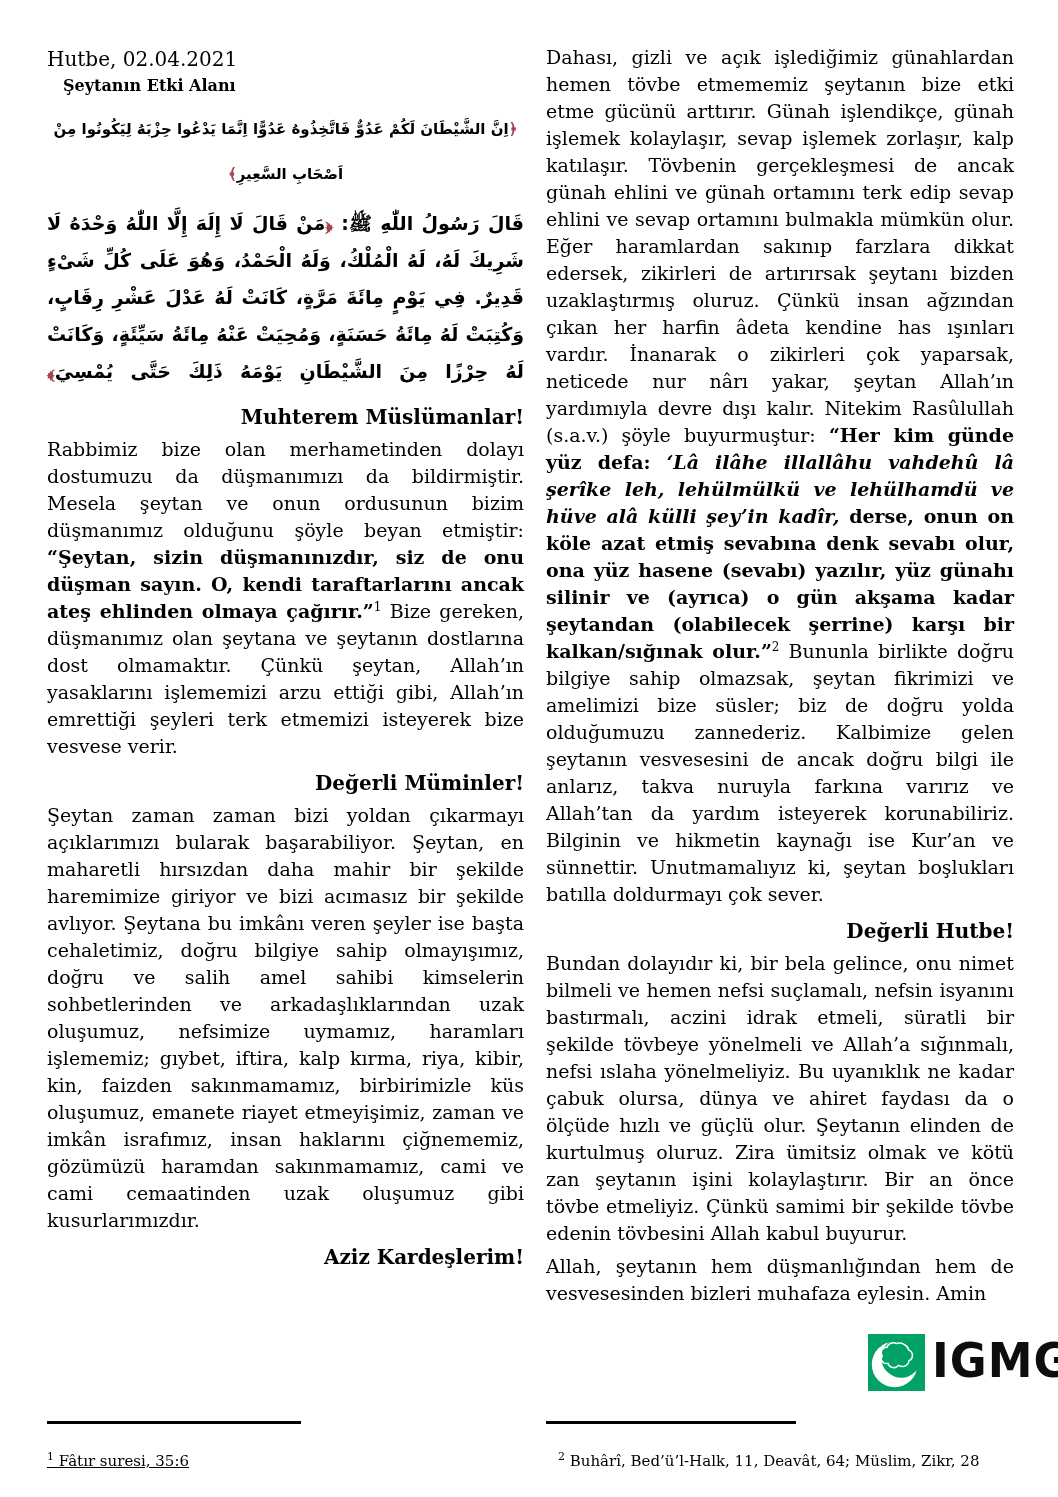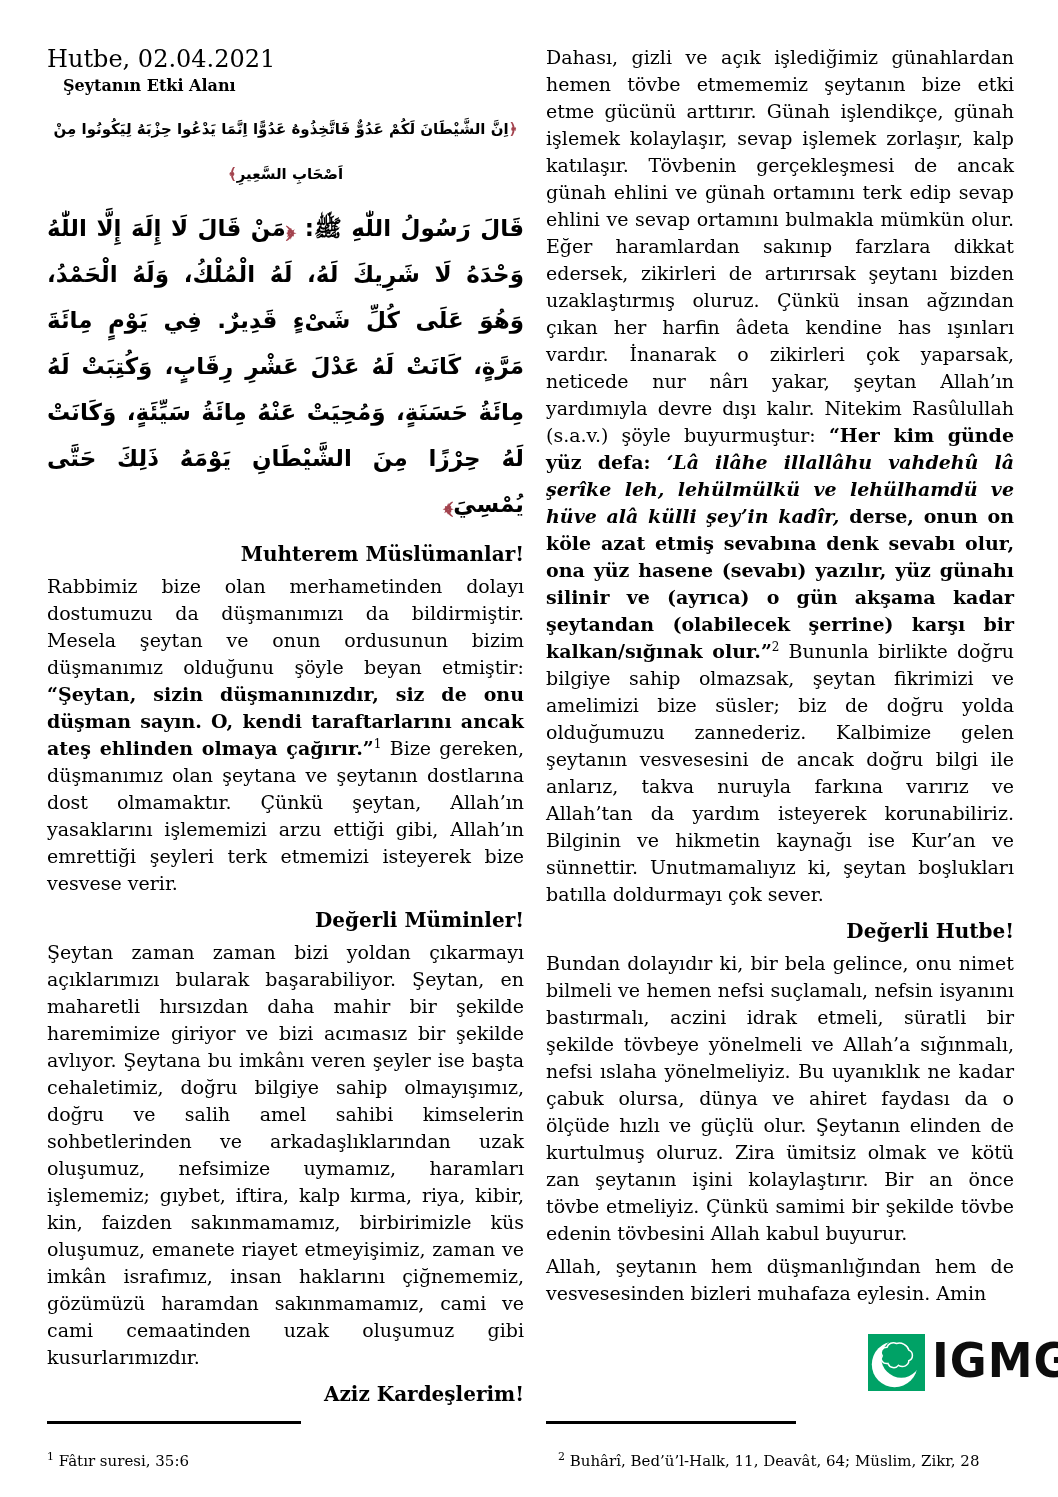--- a/index.html
+++ b/index.html
@@ -8,37 +8,37 @@
     position: relative;
     background: #ffffff;
     color: #000000;
     font-family: "DejaVu Serif", "Liberation Serif", serif;
     overflow: hidden;
   }
   .col { position: absolute; text-align: justify; }
   .col-left  { left: 47px;  top: 46px; width: 477px; }
   .col-right { left: 546px; top: 44px; width: 468px; }
 
-  .dateline  { font-size: 24px; line-height: 26px; margin: 0; }
+  .dateline  { font-size: 20px; line-height: 26px; margin: 0; }
   .doc-title { font-size: 16px; line-height: 27px; font-weight: bold; margin: 0 16px 8px; }
 
   .arabic {
     direction: rtl;
     font-family: "DejaVu Sans", "Liberation Sans", sans-serif;
     font-weight: bold;
   }
   .arabic-verse {
     text-align: center;
     font-size: 15px; line-height: 45px;
     margin: 4px 0 8px;
   }
   .arabic-hadith {
     text-align: justify;
     text-align-last: justify;
-    font-size: 23px; line-height: 46px;
+    font-size: 19px; line-height: 37px;
     margin: 0 0 14px;
   }
   .orn { color: #a3434e; }
 
   .section-heading {
     font-size: 20px; line-height: 26px;
     font-weight: bold;
     margin: 10px 0 6px;
     text-align: right;
   }
@@ -48,21 +48,21 @@
   .bolditalic-seg { font-weight: bold; font-style: italic; }
   sup.fnref { font-size: 12px; line-height: 0; }
 
   .fn-rule { position: absolute; top: 1421px; height: 3px; background: #000; }
   .fn-rule-left  { left: 47px;  width: 254px; }
   .fn-rule-right { left: 546px; width: 250px; }
   .footnote {
     position: absolute; top: 1432px;
     font-size: 15px; line-height: 20px;
   }
-  .footnote-left  { left: 47px;  width: 470px; }
+  .footnote-left  { left: 47px;  width: 470px; text-decoration: underline; }
   .footnote-right { left: 558px; width: 470px; }
   .footnote sup { font-size: 11px; }
 
   .logo {
     position: absolute; left: 836px; top: 1334px;
     display: flex; align-items: flex-start; height: 58px; padding-left: 32px;
   }
   .logo-icon { width: 57px; height: 57px; display: block; }
   .logo-word {
     font-family: "DejaVu Sans", "Liberation Sans", sans-serif;

